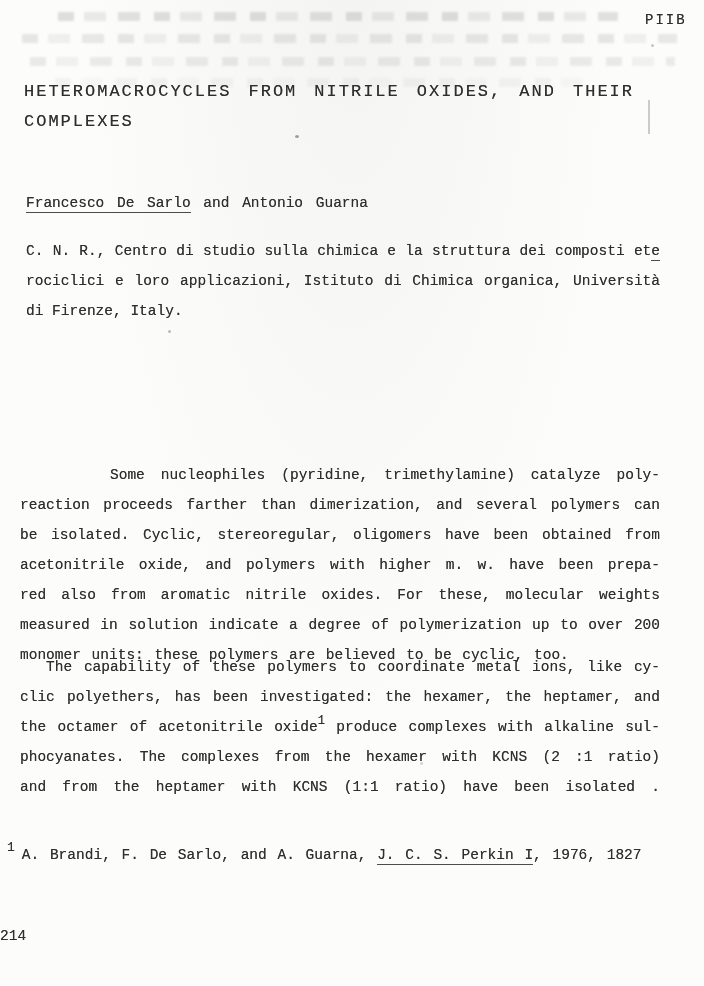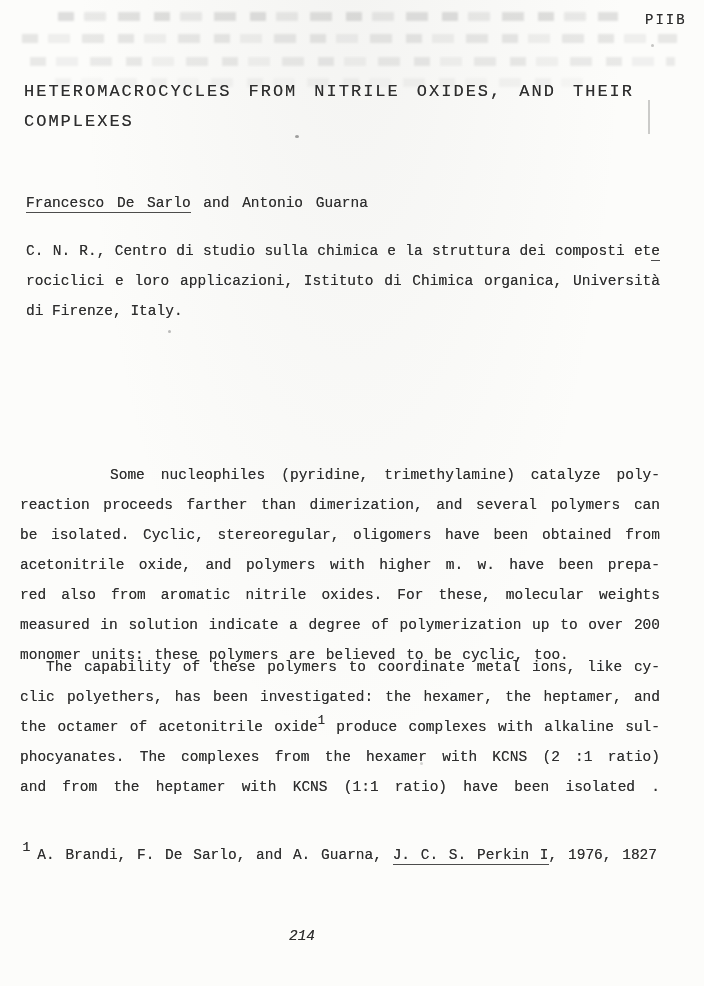--- a/index.html
+++ b/index.html
@@ -34,25 +34,25 @@
 
   
   #para1{top:412px;left:20px;width:640px;font-size:14.5px;margin-top:48px;}
   #para2{top:652px;left:20px;width:640px;font-size:14.5px;}
   .ind1{text-indent:90px;}
   .ind2{text-indent:26px;}
   .lastline{text-align:center;text-align-last:left;word-spacing:2px;}
   .sup{font-size:12px;position:relative;top:-7px;}
 
   
-  #footnote-block{top:840px;left:7px;width:650px;font-size:14.5px;line-height:30px;word-spacing:2px;text-align:right;}
+  #footnote-block{top:840px;left:7px;width:650px;font-size:14.5px;line-height:30px;word-spacing:2px;}
   .fnmark{font-size:13px;position:relative;top:-8px;margin-right:7px;}
 
   
-  #pagenum{top:921px;left:0;width:604px;text-align:center;font-size:14.5px;line-height:30px;font-style:italic;}
+  #pagenum{top:921px;left:0;width:604px;font-size:14.5px;line-height:30px;}
 
   
   .bleed{
     position:absolute;height:9px;filter:blur(1.3px);
     background-image:repeating-linear-gradient(90deg,
       rgba(110,110,110,.55) 0 16px, rgba(0,0,0,0) 16px 26px,
       rgba(130,130,130,.40) 26px 48px, rgba(0,0,0,0) 48px 60px,
       rgba(110,110,110,.50) 60px 82px, rgba(0,0,0,0) 82px 96px);
   }
   #bleed1{top:12px;left:58px;width:560px;opacity:.38;}

